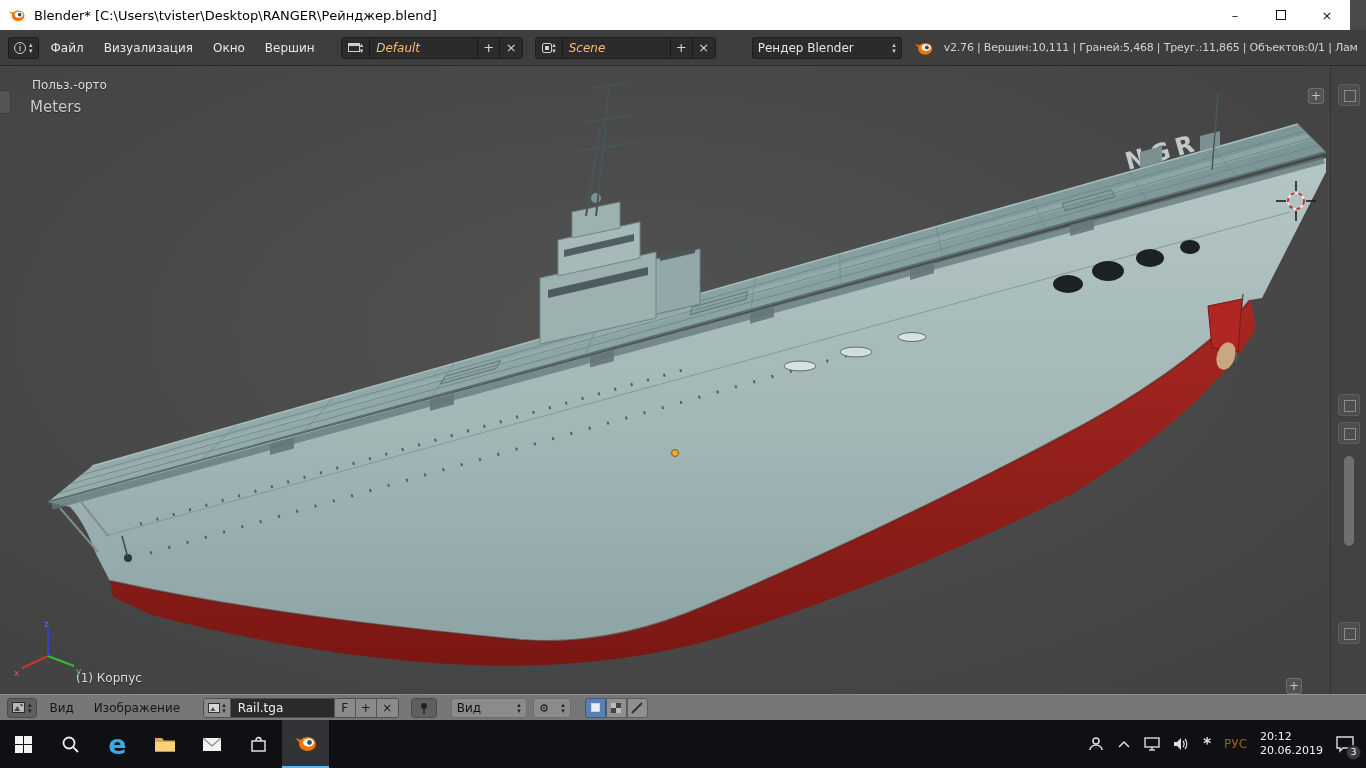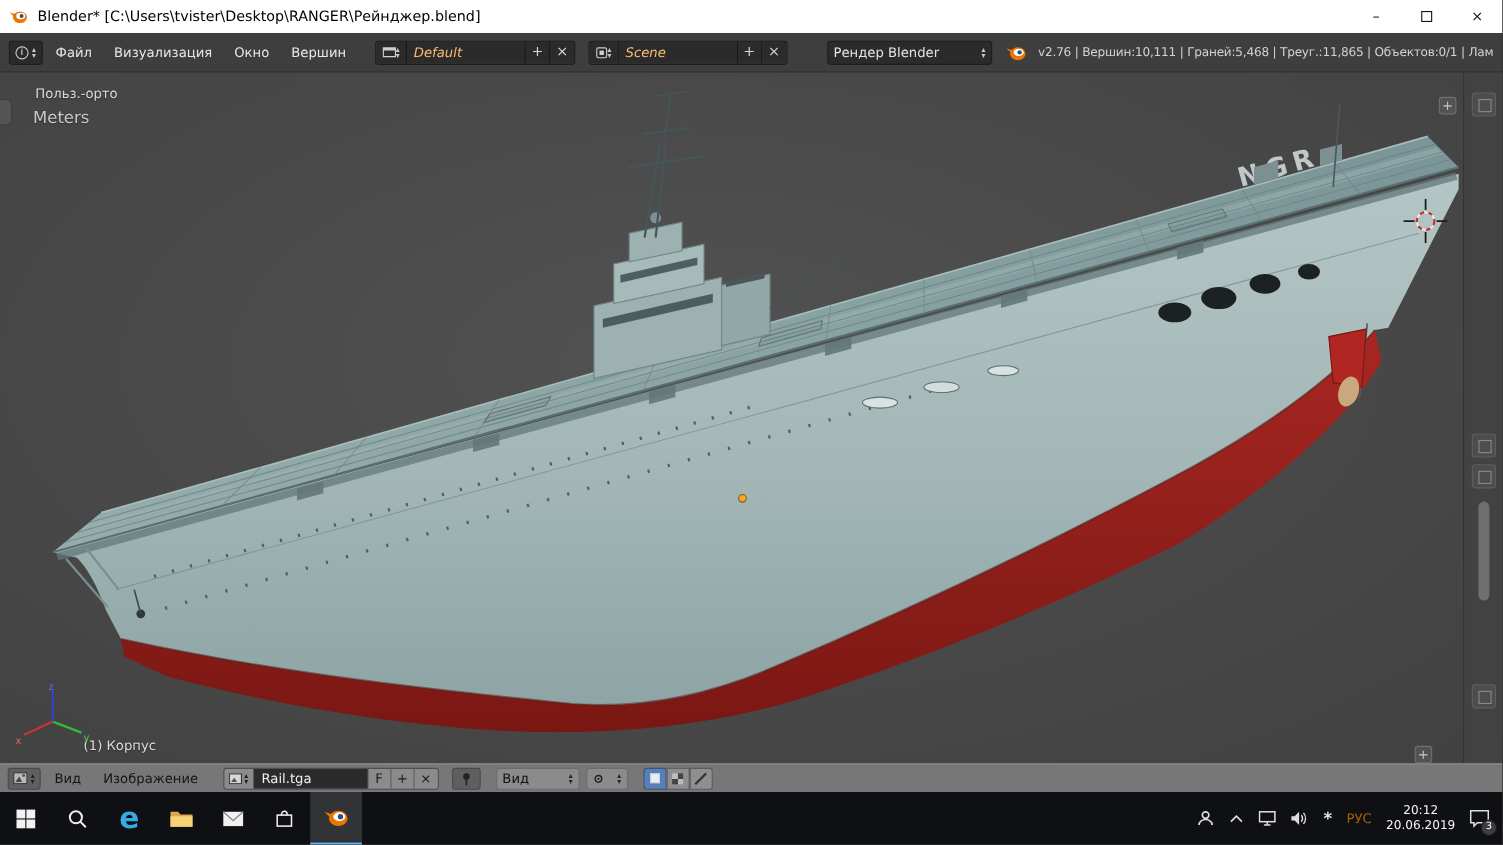--- a/index.html
+++ b/index.html
@@ -1,20 +1,20 @@
 <!DOCTYPE html>
 <html><head>
 <meta charset="utf-8">
 <style>
   *{margin:0;padding:0;box-sizing:border-box;font-family:"DejaVu Sans",sans-serif;}
   body{margin:0;background:#1a1a1a;}
   .screen{position:relative;width:1366px;height:768px;overflow:hidden;background:#4a4a4a;user-select:none;}
 
   
-  .titlebar{position:absolute;top:0;left:0;right:0;height:30px;background:#ffffff;display:flex;align-items:center;padding-left:8px;color:#000;}
+  .titlebar{position:absolute;top:0;left:0;right:16px;height:30px;background:#ffffff;display:flex;align-items:center;padding-left:8px;color:#000;}
   .titlebar .title-text{font-size:13px;margin-left:8px;flex:1;white-space:nowrap;overflow:hidden;}
   .win-controls{display:flex;height:100%;}
   .win-btn{width:46px;height:100%;display:flex;align-items:center;justify-content:center;font-size:13px;color:#111;}
   .win-btn.max span{display:block;width:10px;height:10px;border:1px solid #111;font-size:0;}
 
   
   .bheader{position:absolute;top:30px;left:0;right:0;height:36px;background:#3e3e3e;border-bottom:1px solid #282828;display:flex;align-items:center;gap:4px;padding:0 8px;color:#e4e4e4;font-size:12px;}
   .menu-item{padding:0 8px;color:#e8e8e8;white-space:nowrap;text-align:right;}
   .chip{background:#2b2b2b;border:1px solid #1e1e1e;border-radius:3px;height:22px;display:flex;align-items:center;gap:3px;padding:0 5px;}
   .updown{display:flex;flex-direction:column;justify-content:center;font-size:7px;line-height:6px;color:#c9c9c9;}
@@ -67,21 +67,21 @@
 
   
   .taskbar{position:absolute;top:720px;left:0;right:0;height:48px;background:#0f1013;display:flex;align-items:stretch;color:#e8e8e8;}
   .tb-btn{width:47px;display:flex;align-items:center;justify-content:center;}
   .tb-btn.active{background:rgba(255,255,255,.15);border-bottom:2px solid #61b5ef;}
   .edge-e{color:#38a9e2;font-size:27px;font-weight:bold;line-height:1;}
   .tray{margin-left:auto;display:flex;align-items:center;gap:13px;padding-right:12px;}
   .tray-ico{display:flex;align-items:center;justify-content:center;}
   .chevron{font-size:13px;color:#e4e4e4;transform:translateY(1px);}
   .lang{font-size:12px;color:#a16207;}
-  .clock{display:flex;flex-direction:column;align-items:center;font-size:11px;line-height:14px;color:#f4f4f4;}
+  .clock{display:flex;flex-direction:column;align-items:flex-start;font-size:11px;line-height:14px;color:#f4f4f4;}
   .action{position:relative;display:flex;align-items:center;}
   .badge{position:absolute;right:-7px;bottom:-7px;width:15px;height:15px;border-radius:50%;background:#3d3d3d;border:1px solid #1c1c1c;color:#fff;font-size:9px;display:flex;align-items:center;justify-content:center;}
   .asterisk{font-size:15px;font-weight:bold;color:#e2e2e2;}
   .start-grid{display:grid;grid-template-columns:8px 8px;grid-template-rows:8px 8px;gap:1px;}
   .start-grid span{background:#f2f2f2;}
 </style>
 </head>
 <body>
 
 <div class="screen">

